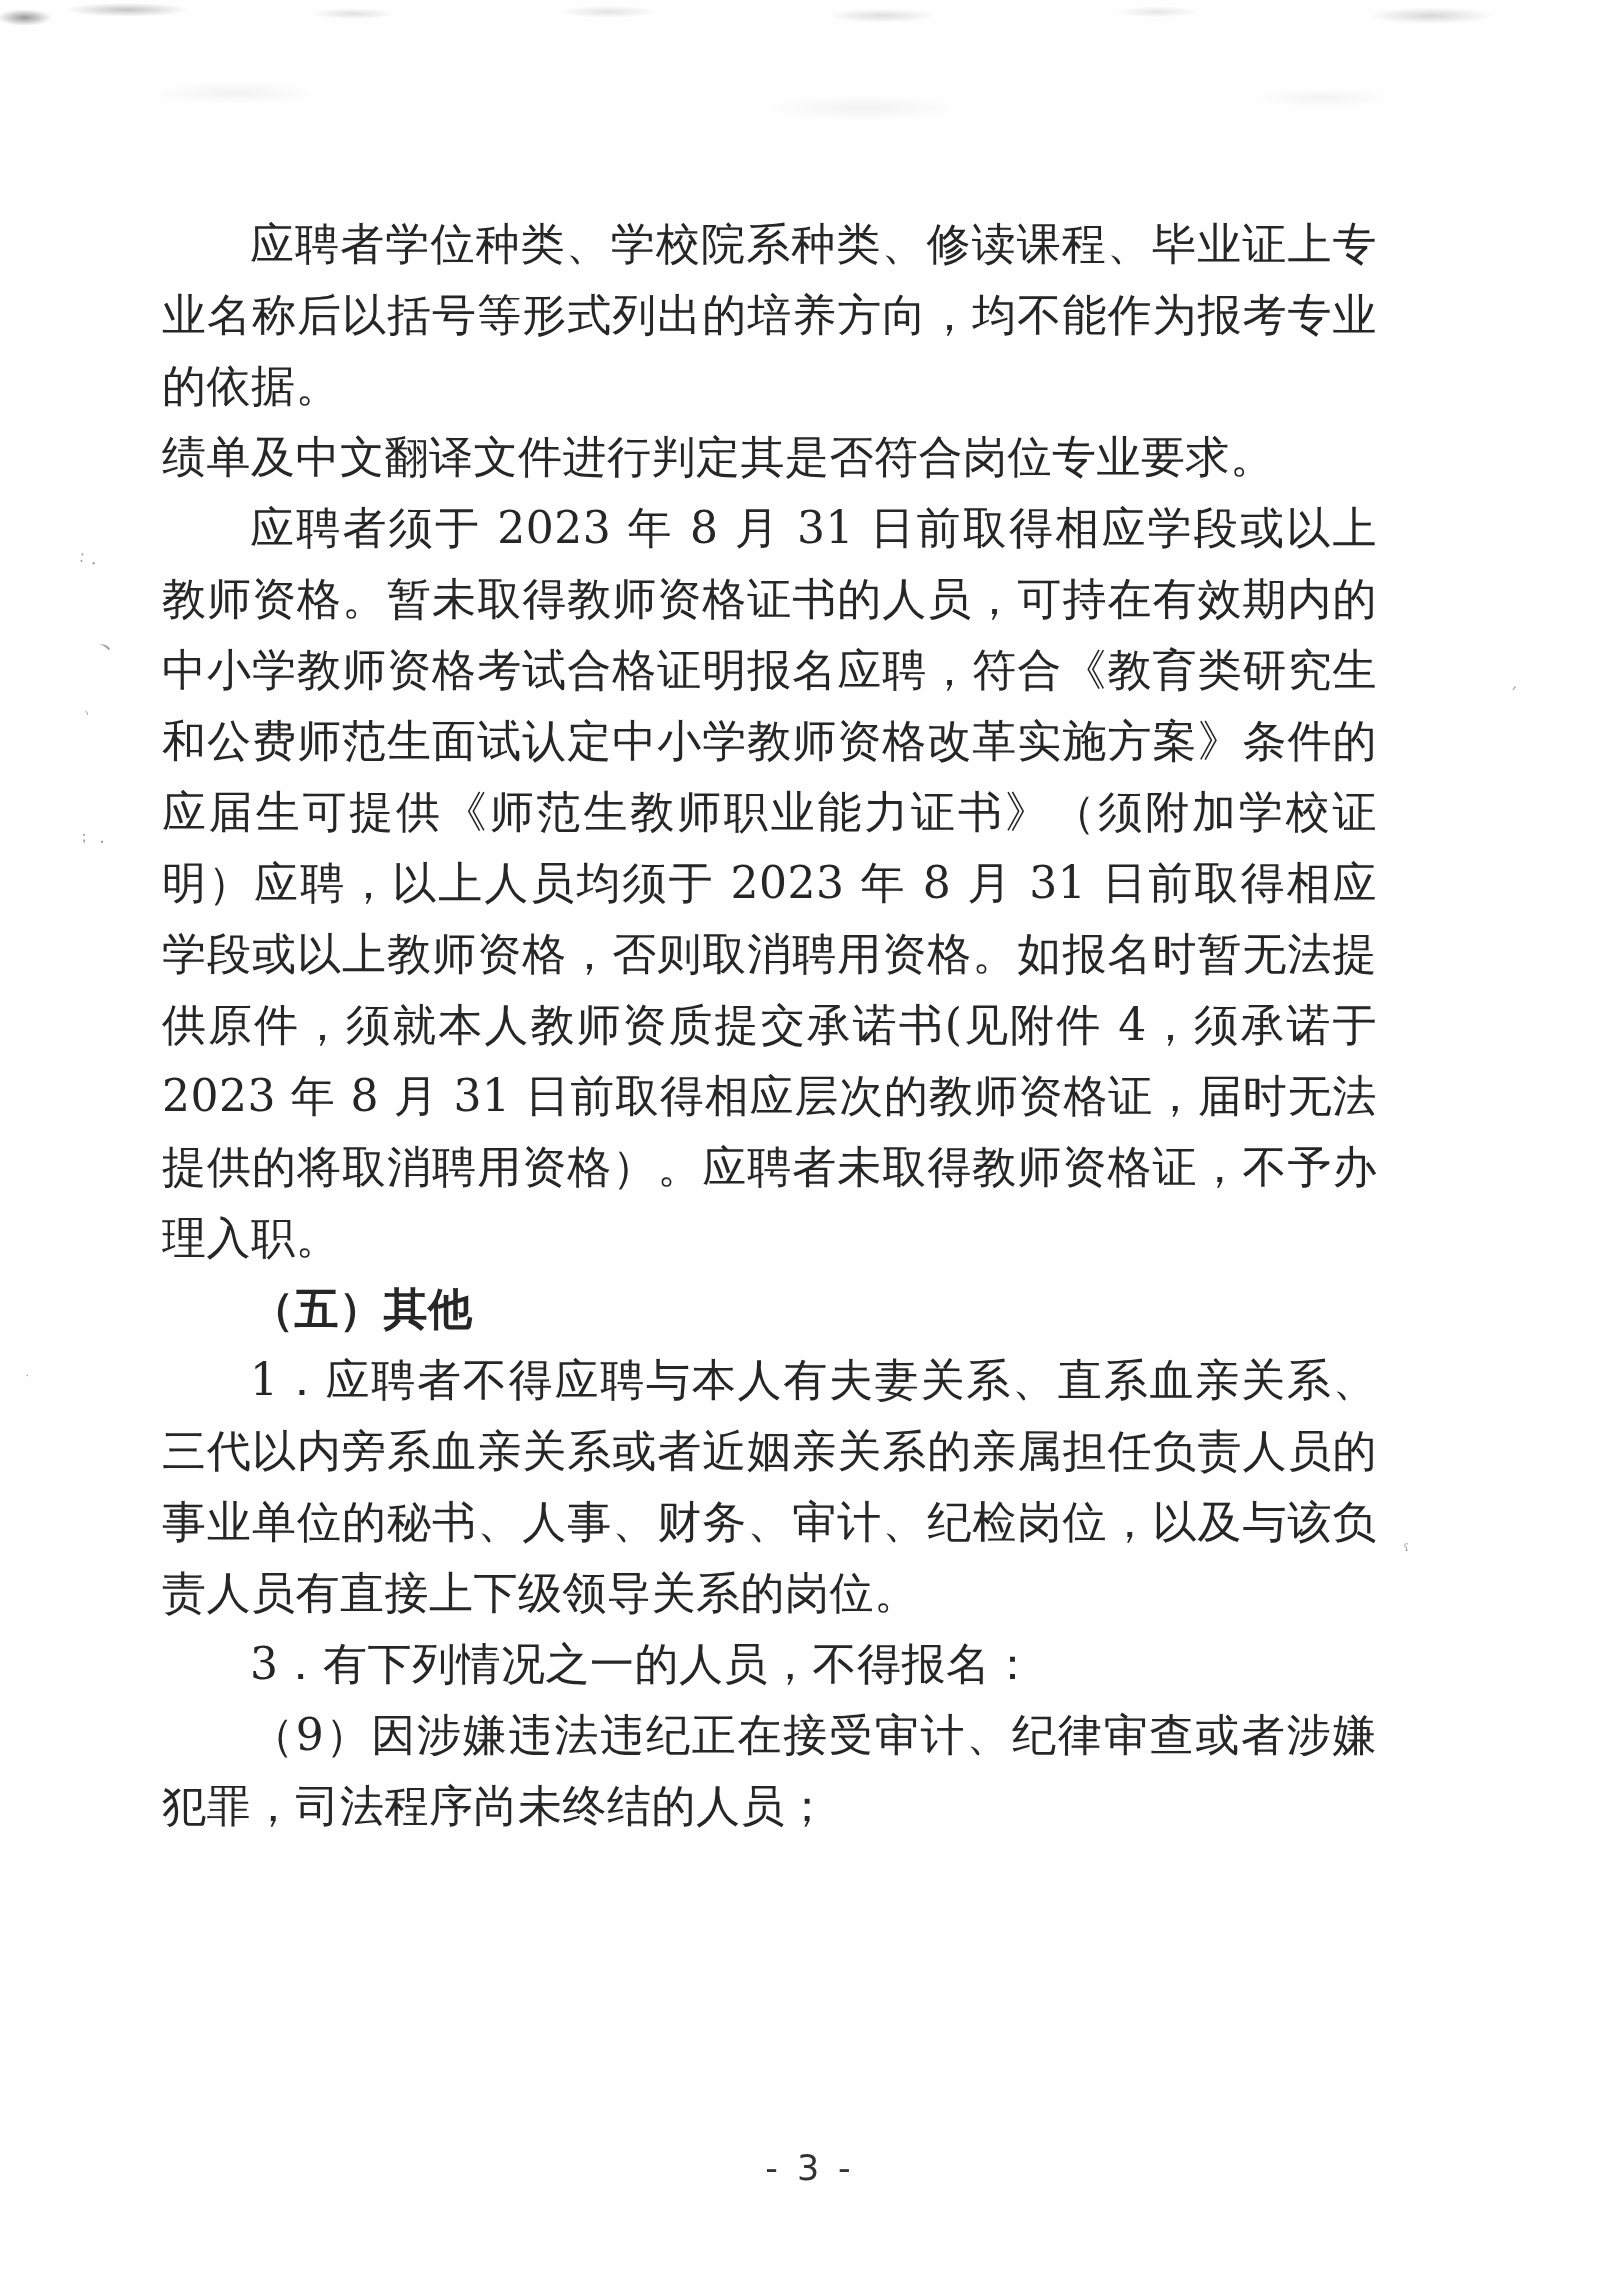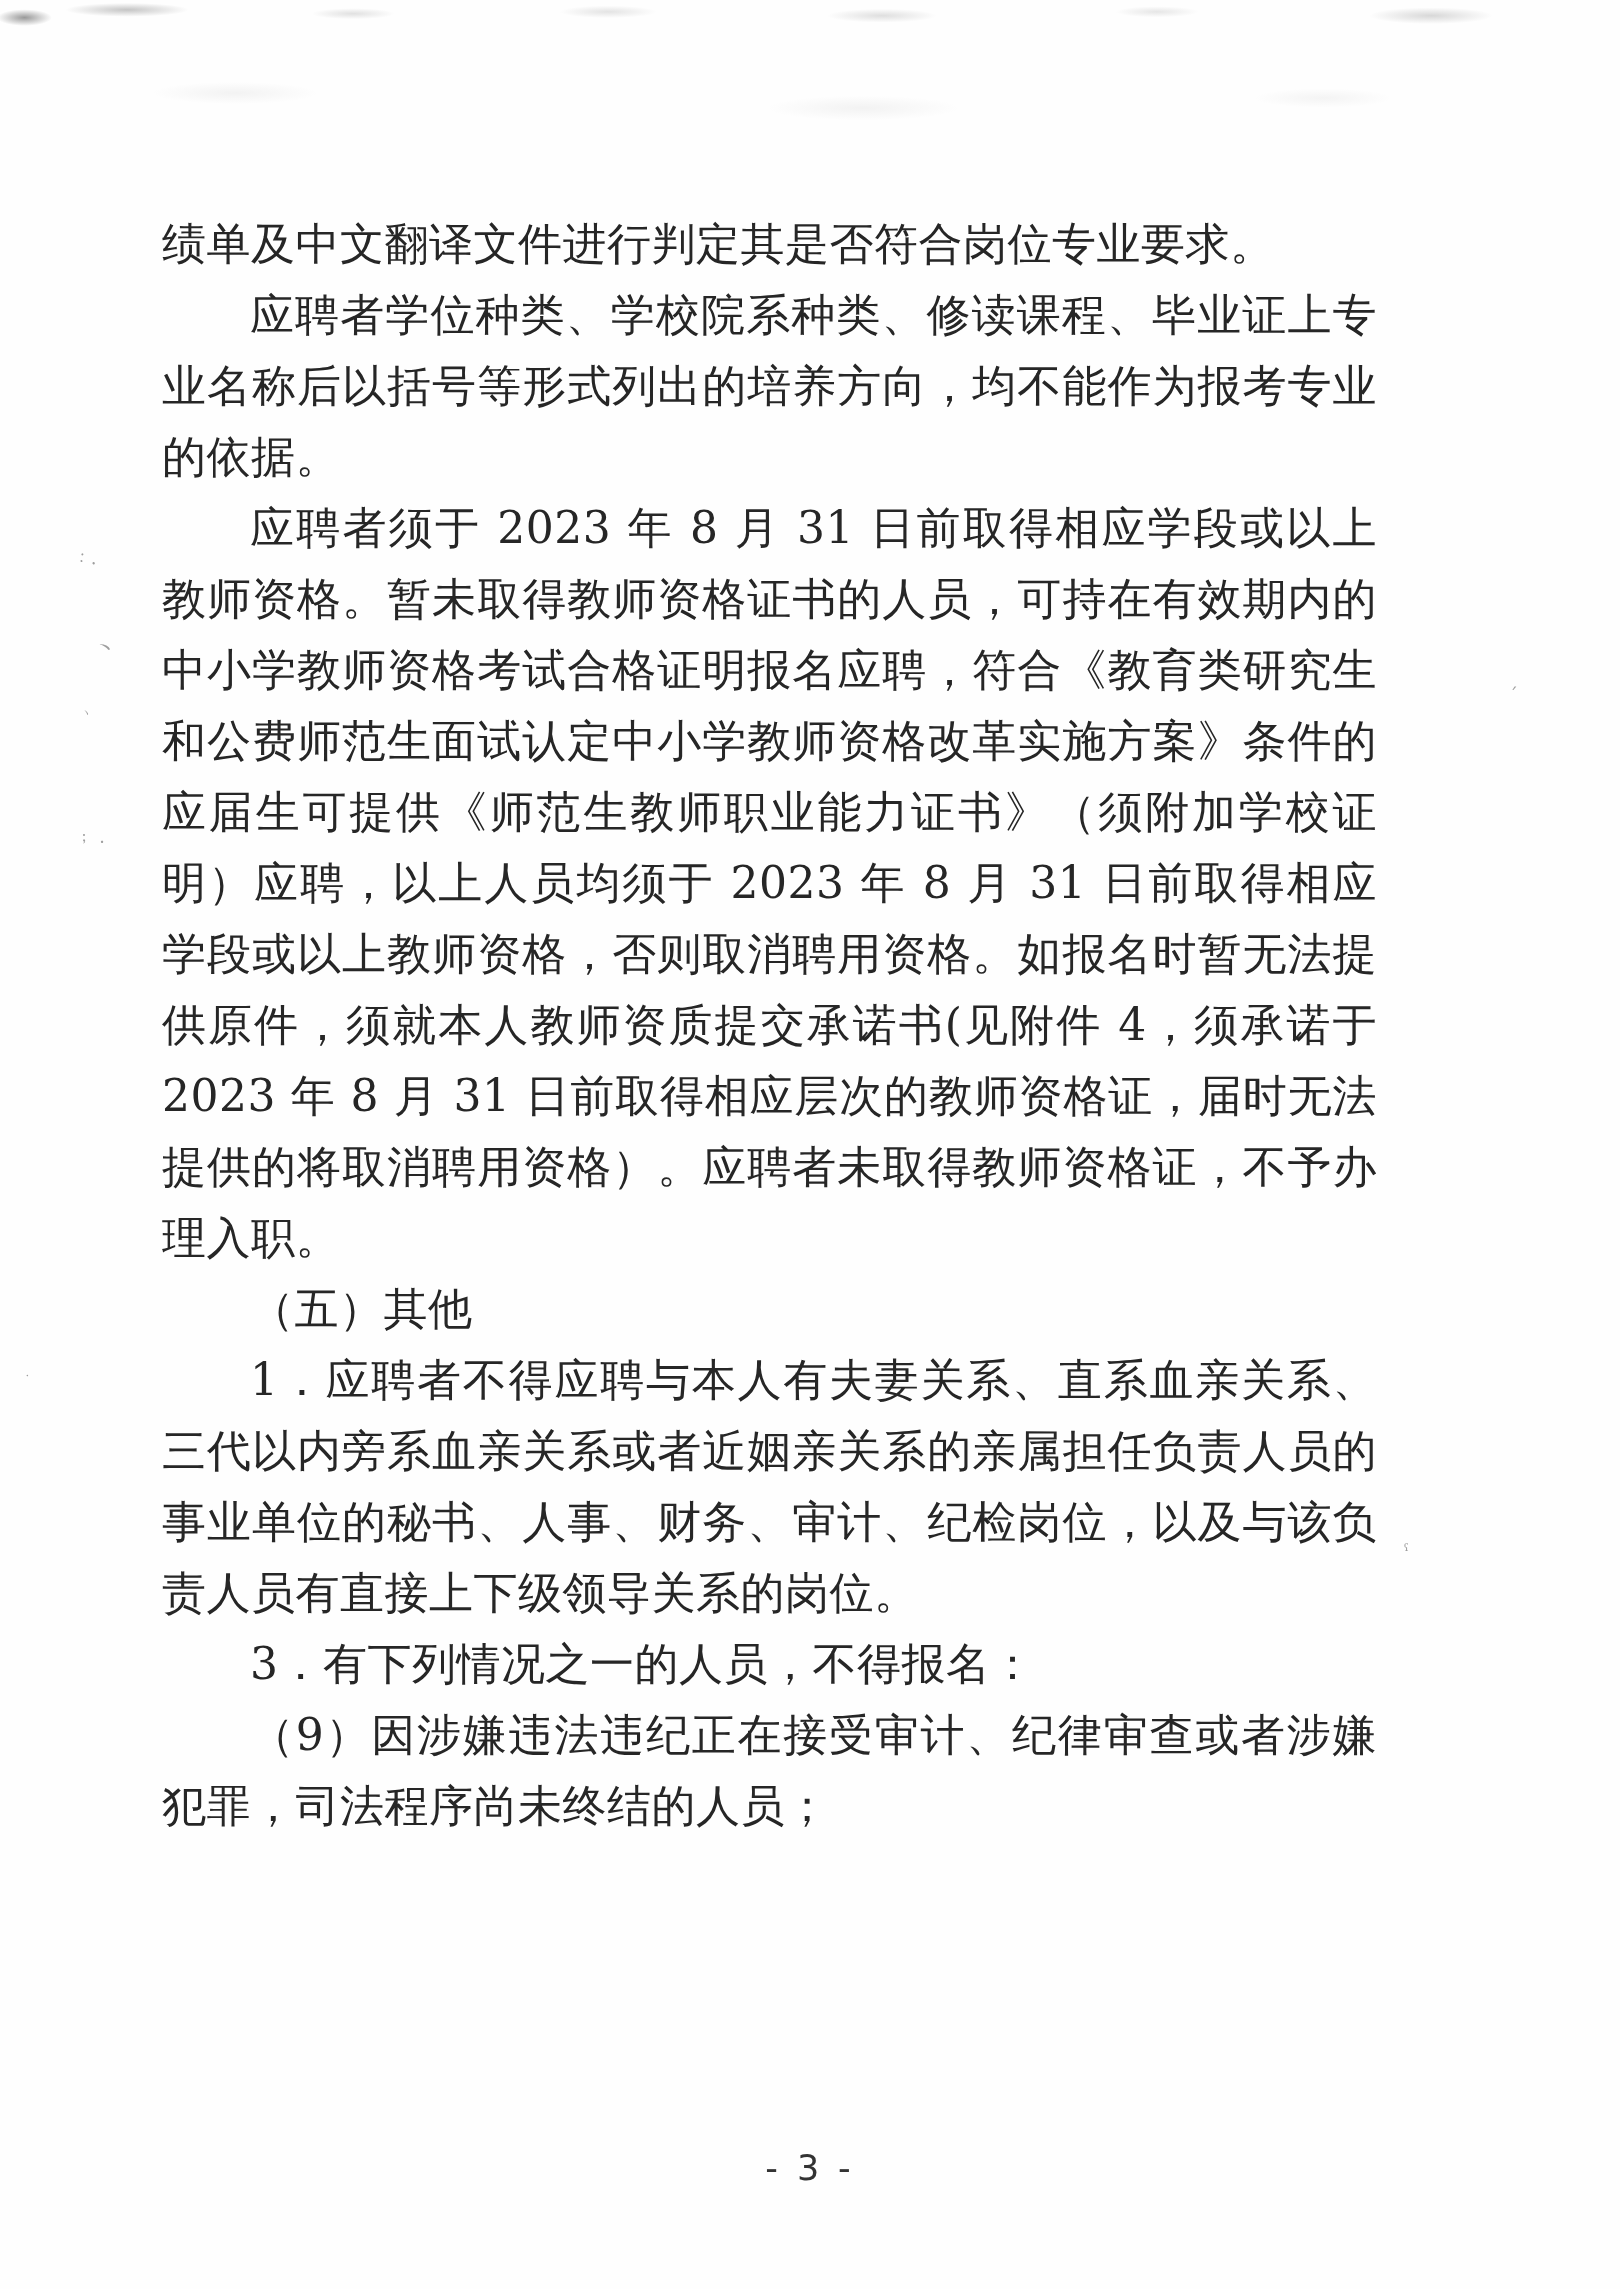--- a/index.html
+++ b/index.html
@@ -43,21 +43,21 @@
     line-height: 71px;
     letter-spacing: 0.5px;
   }
   .para {
     margin: 0;
     text-align: justify;
     text-justify: inter-character;
   }
   .para.indent   { text-indent: 2em; }
   .para.continuation { text-indent: 0; }
-  .para.heading  { text-indent: 2em; font-weight: 400; }
+  .para.heading  { text-indent: 2em; font-weight: 700; }
   .page-number {
     position: absolute;
     top: 2148px;
     left: 0;
     width: 1620px;
     text-align: center;
     font-size: 35px;
     letter-spacing: 3.9px;
     color: #333;
     font-family: "DejaVu Sans", "Liberation Sans", sans-serif;
@@ -71,22 +71,22 @@
     user-select: none;
   }
 </style>
 </head>
 <body>
 
 <div class="page">
   <div class="scan-noise-top"></div>
 
   <div class="document-body">
+      <p class="para indent">应聘者学位种类、学校院系种类、修读课程、毕业证上专业名称后以括号等形式列出的培养方向，均不能作为报考专业的依据。</p>
       <p class="para continuation">绩单及中文翻译文件进行判定其是否符合岗位专业要求。</p>
-      <p class="para indent">应聘者学位种类、学校院系种类、修读课程、毕业证上专业名称后以括号等形式列出的培养方向，均不能作为报考专业的依据。</p>
       <p class="para indent">应聘者须于 2023 年 8 月 31 日前取得相应学段或以上教师资格。暂未取得教师资格证书的人员，可持在有效期内的中小学教师资格考试合格证明报名应聘，符合《教育类研究生和公费师范生面试认定中小学教师资格改革实施方案》条件的应届生可提供《师范生教师职业能力证书》（须附加学校证明）应聘，以上人员均须于 2023 年 8 月 31 日前取得相应学段或以上教师资格，否则取消聘用资格。如报名时暂无法提供原件，须就本人教师资质提交承诺书(见附件 4，须承诺于 2023 年 8 月 31 日前取得相应层次的教师资格证，届时无法提供的将取消聘用资格）。应聘者未取得教师资格证，不予办理入职。</p>
       <p class="para heading">（五）其他</p>
       <p class="para indent">1．应聘者不得应聘与本人有夫妻关系、直系血亲关系、三代以内旁系血亲关系或者近姻亲关系的亲属担任负责人员的事业单位的秘书、人事、财务、审计、纪检岗位，以及与该负责人员有直接上下级领导关系的岗位。</p>
       <p class="para indent">3．有下列情况之一的人员，不得报名：</p>
       <p class="para indent">（9）因涉嫌违法违纪正在接受审计、纪律审查或者涉嫌犯罪，司法程序尚未终结的人员；</p>
     </div>
 
   <span class="speck" style="left:74px; top:545px; transform:rotate(8deg);">﹕.</span>
   <span class="speck" style="left:96px; top:635px; transform:rotate(-20deg);">ヽ</span>
   <span class="speck" style="left:82px; top:698px; transform:rotate(4deg);">﹅</span>

